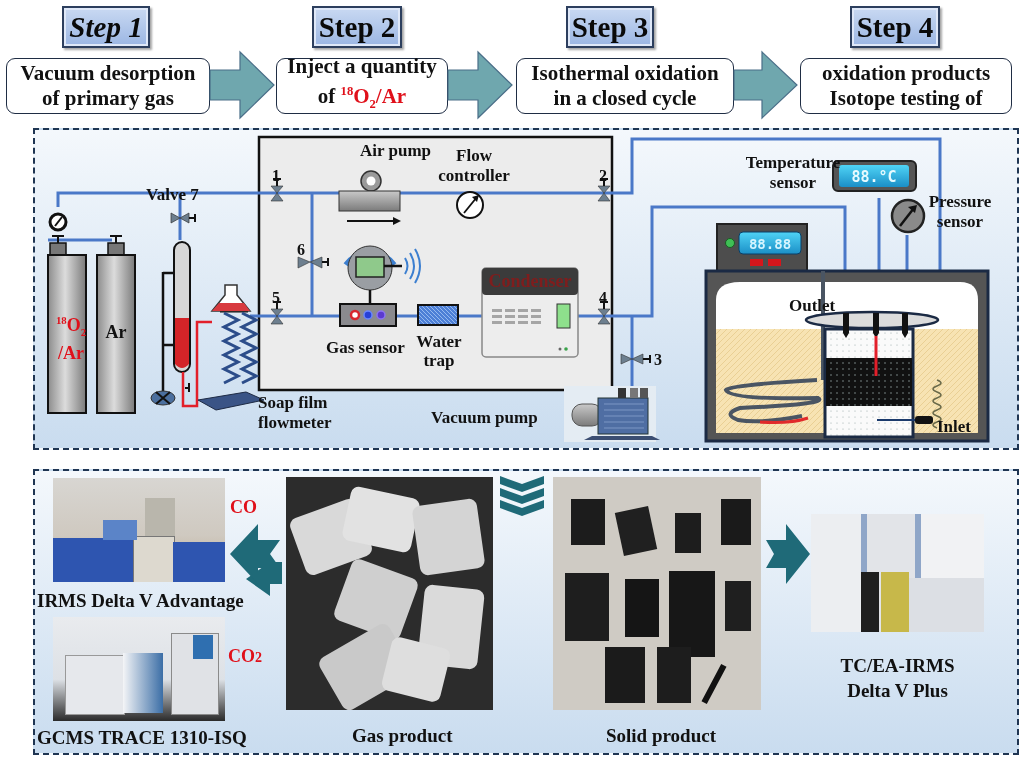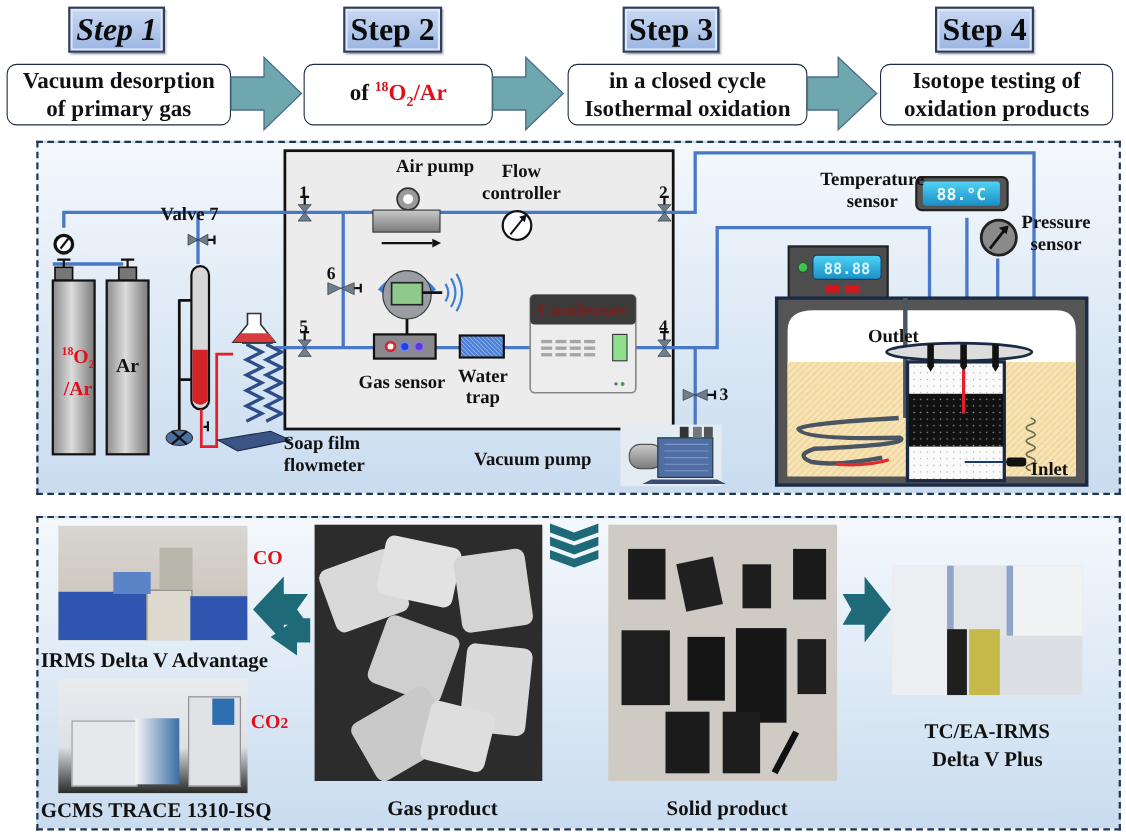--- a/index.html
+++ b/index.html
@@ -26,29 +26,30 @@
 <div class="step-badge" style="left:62px;top:6px;width:84px;font-style:italic;">Step 1</div>
 <div class="step-badge" style="left:312px;top:6px;width:86px;">Step 2</div>
 <div class="step-badge" style="left:566px;top:6px;width:84px;">Step 3</div>
 <div class="step-badge" style="left:850px;top:6px;width:86px;">Step 4</div>
 
 <div class="step-box" style="left:6px;top:58px;width:202px;">
   <span>Vacuum desorption</span>
   <span>of primary gas</span>
 </div>
 <div class="step-box" style="left:276px;top:58px;width:170px;">
+  <span>Inject a quantity</span>
   <span><span>of </span> <span class="red"><sup>18</sup><span>O</span><sub>2</sub><span>/Ar</span></span></span>
 </div>
 <div class="step-box" style="left:516px;top:58px;width:216px;">
+  <span>Isothermal oxidation</span>
   <span>in a closed cycle</span>
-  <span>Isothermal oxidation</span>
 </div>
 <div class="step-box" style="left:800px;top:58px;width:210px;">
+  <span>oxidation products</span>
   <span>Isotope testing of</span>
-  <span>oxidation products</span>
 </div>
 
 <svg class="abs" style="left:0;top:0" width="1024" height="125">
   <g fill="#6fa7ae" stroke="#4a6e88" stroke-width="1.2">
     <path d="M210,70 L240,70 L240,52 L274,85 L240,118 L240,100 L210,100 Z"></path>
     <path d="M448,70 L478,70 L478,52 L512,85 L478,118 L478,100 L448,100 Z"></path>
     <path d="M734,70 L762,70 L762,52 L797,85 L762,118 L762,100 L734,100 Z"></path>
   </g>
 </svg>
 

